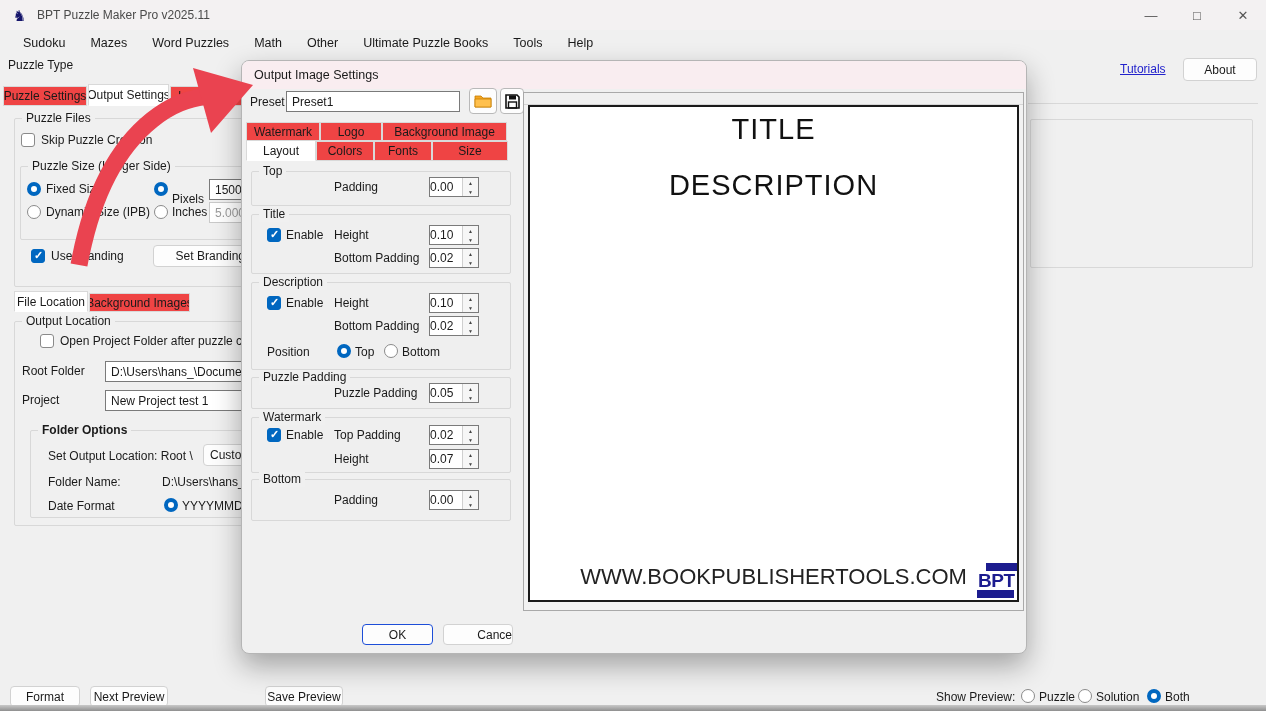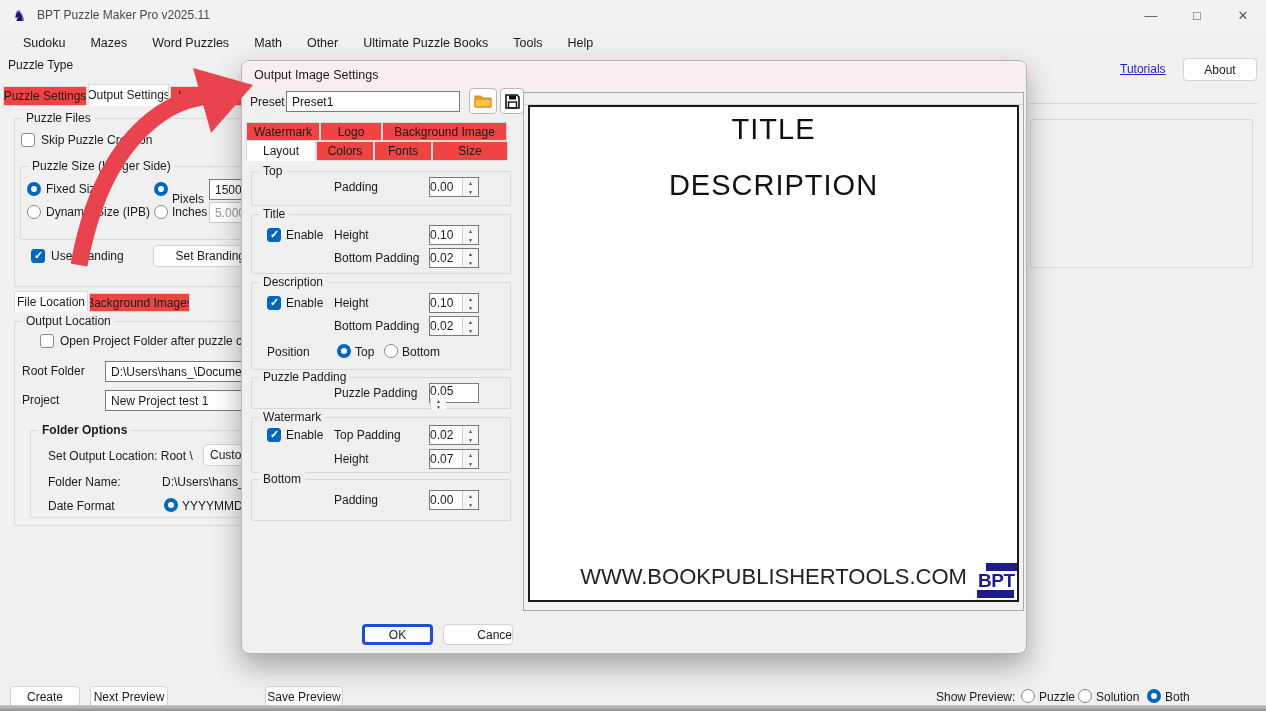--- a/index.html
+++ b/index.html
@@ -18,21 +18,21 @@
   .menubar{position:absolute;left:0;top:30px;width:100%;height:26px;display:flex;align-items:center;padding-left:13px;box-sizing:border-box;}
   .menu-item{padding:4px 10px;margin-right:5px;font-size:12.5px;white-space:nowrap;}
   
   .gb{position:absolute;border:1px solid #d8d8d8;border-radius:2px;}
   .gb-label{position:absolute;top:-8px;left:7px;background:#f0f0f0;padding:0 4px;height:15px;line-height:15px;white-space:nowrap;}
   .tb{position:absolute;background:#fff;border:1px solid #7a7a7a;display:flex;align-items:center;
       padding:0 5px;white-space:nowrap;overflow:hidden;box-sizing:border-box;height:21px;}
   .tb.dis{border-color:#c9c9c9;color:#9a9a9a;}
   .btn{position:absolute;background:#fdfdfd;border:1px solid #d2d2d2;border-radius:4px;display:flex;
        align-items:center;justify-content:center;box-sizing:border-box;white-space:nowrap;overflow:hidden;}
-  .btn.default{border:3px solid #1d4ed8;}
+  .btn.default{border:1px solid #1d4ed8;}
   .cb{position:absolute;width:14px;height:14px;border:1px solid #8a8a8a;border-radius:3px;background:#fff;box-sizing:border-box;}
   .cb.on{background:#0067c0;border-color:#0067c0;}
   .cb.on::after{content:"\2713";position:absolute;left:2px;top:-1px;color:#fff;font-size:11px;font-weight:bold;}
   .rb{position:absolute;width:14px;height:14px;border:1px solid #8a8a8a;border-radius:50%;background:#fff;box-sizing:border-box;}
   .rb.on{border:4px solid #0067c0;}
   .wtab{position:absolute;border:1px solid #d9d9d9;background:#ef4444;display:flex;align-items:center;
         justify-content:center;font-size:12px;box-sizing:border-box;white-space:nowrap;overflow:hidden;}
   .wtab.sel{background:#fff;border-bottom-color:#fff;z-index:2;}
   .num{position:absolute;display:flex;height:20px;width:50px;border:1px solid #7a7a7a;background:#fff;box-sizing:border-box;}
   .num-val{flex:1;display:flex;align-items:center;font-size:12px;}
@@ -148,21 +148,21 @@
   <div class="btn" style="left:203px;top:444px;width:48px;height:22px;justify-content:flex-start;padding-left:6px;">Custom</div>
   <span class="lbl" style="left:48px;top:475px;">Folder Name:</span>
   <span class="lbl" style="left:162px;top:475px;">D:\Users\hans_\</span>
   <span class="lbl" style="left:48px;top:499px;">Date Format</span>
   <span class="rb on" style="left:164px;top:498px;"></span>
   <span class="lbl" style="left:182px;top:499px;">YYYYMMDD</span>
 
   <div class="thinline" style="left:1028px;top:103px;width:230px;height:1px;"></div>
   <div class="gb" style="left:1030px;top:119px;width:221px;height:147px;"></div>
 
-  <div class="btn" style="left:10px;top:686px;width:70px;height:21px;">Create</div>
+  <div class="btn" style="left:10px;top:686px;width:70px;height:21px;">Format</div>
   <div class="btn" style="left:90px;top:686px;width:78px;height:21px;">Next Preview</div>
   <div class="btn" style="left:265px;top:686px;width:78px;height:21px;">Save Preview</div>
   <span class="lbl" style="left:936px;top:690px;">Show Preview:</span>
   <span class="rb" style="left:1021px;top:689px;"></span>
   <span class="lbl" style="left:1039px;top:690px;">Puzzle</span>
   <span class="rb" style="left:1078px;top:689px;"></span>
   <span class="lbl" style="left:1096px;top:690px;">Solution</span>
   <span class="rb on" style="left:1147px;top:689px;"></span>
   <span class="lbl" style="left:1165px;top:690px;">Both</span>
 
@@ -257,21 +257,21 @@
     <span class="dlg-label" style="left:25px;top:284px;">Position</span>
     <span class="rb on" style="left:95px;top:283px;"></span>
     <span class="dlg-label" style="left:113px;top:284px;">Top</span>
     <span class="rb" style="left:142px;top:283px;"></span>
     <span class="dlg-label" style="left:160px;top:284px;">Bottom</span>
 
     <div class="gb" style="left:9px;top:316px;width:258px;height:30px;background:#efefef;">
       <span class="gb-label">Puzzle Padding</span>
     </div>
     <span class="dlg-label" style="left:92px;top:325px;">Puzzle  Padding</span>
-    <div class="num" style="left:187px;top:322px;flex-direction:column;">
+    <div class="num" style="left:187px;top:322px;">
       <span class="num-val">0.05</span>
       <span class="num-spin">
           <i>▲</i>
           <i>▼</i>
         </span>
     </div>
 
     <div class="gb" style="left:9px;top:356px;width:258px;height:54px;background:#efefef;">
       <span class="gb-label">Watermark</span>
     </div>

